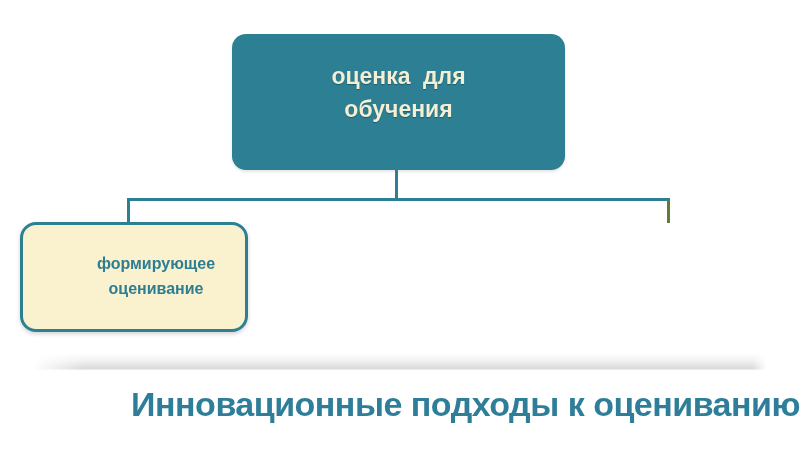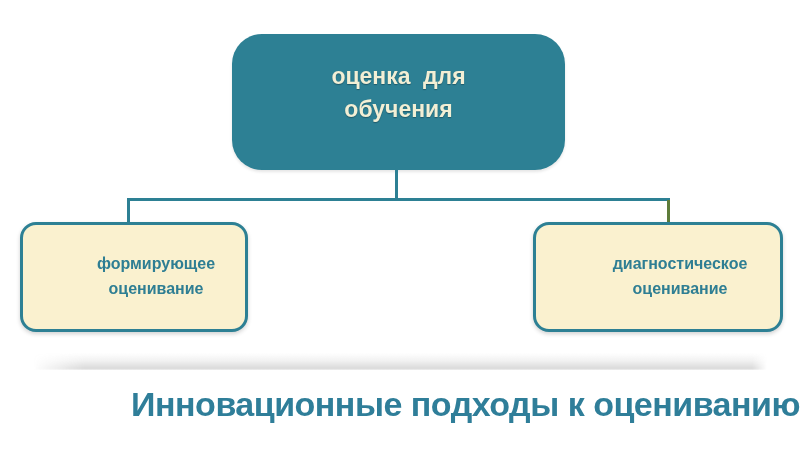--- a/index.html
+++ b/index.html
@@ -13,21 +13,21 @@
     background: #ffffff;
     overflow: hidden;
   }
 
   
   .root-box {
     position: absolute;
     left: 232px; top: 34px;
     width: 333px; height: 136px;
     background: var(--teal, #2d8094);
-    border-radius: 30px;
+    border-radius: 14px;
     display: flex;
     align-items: center;
     justify-content: center;
     box-shadow: 0 2px 3px rgba(0,0,0,0.10);
   }
   .root-box .label {
     width: 235px;
     text-align: center;
     color: var(--cream-text, #f2efd5);
     font-size: 23px;
@@ -109,21 +109,18 @@
 
   <div class="connector stem"></div>
   <div class="connector hline"></div>
   <div class="connector ldrop"></div>
   <div class="connector rdrop"></div>
 
   <div class="child-box child-left">
     <span class="label">формирующее оценивание</span>
   </div>
 
-  <div class="child-box child-right">
-    <span class="label">диагностическое оценивание</span>
-  </div>
 
   <div class="divider"></div>
 
   <div class="slide-title">Инновационные подходы к оцениванию</div>
 
 </div>
 
 </body></html>

